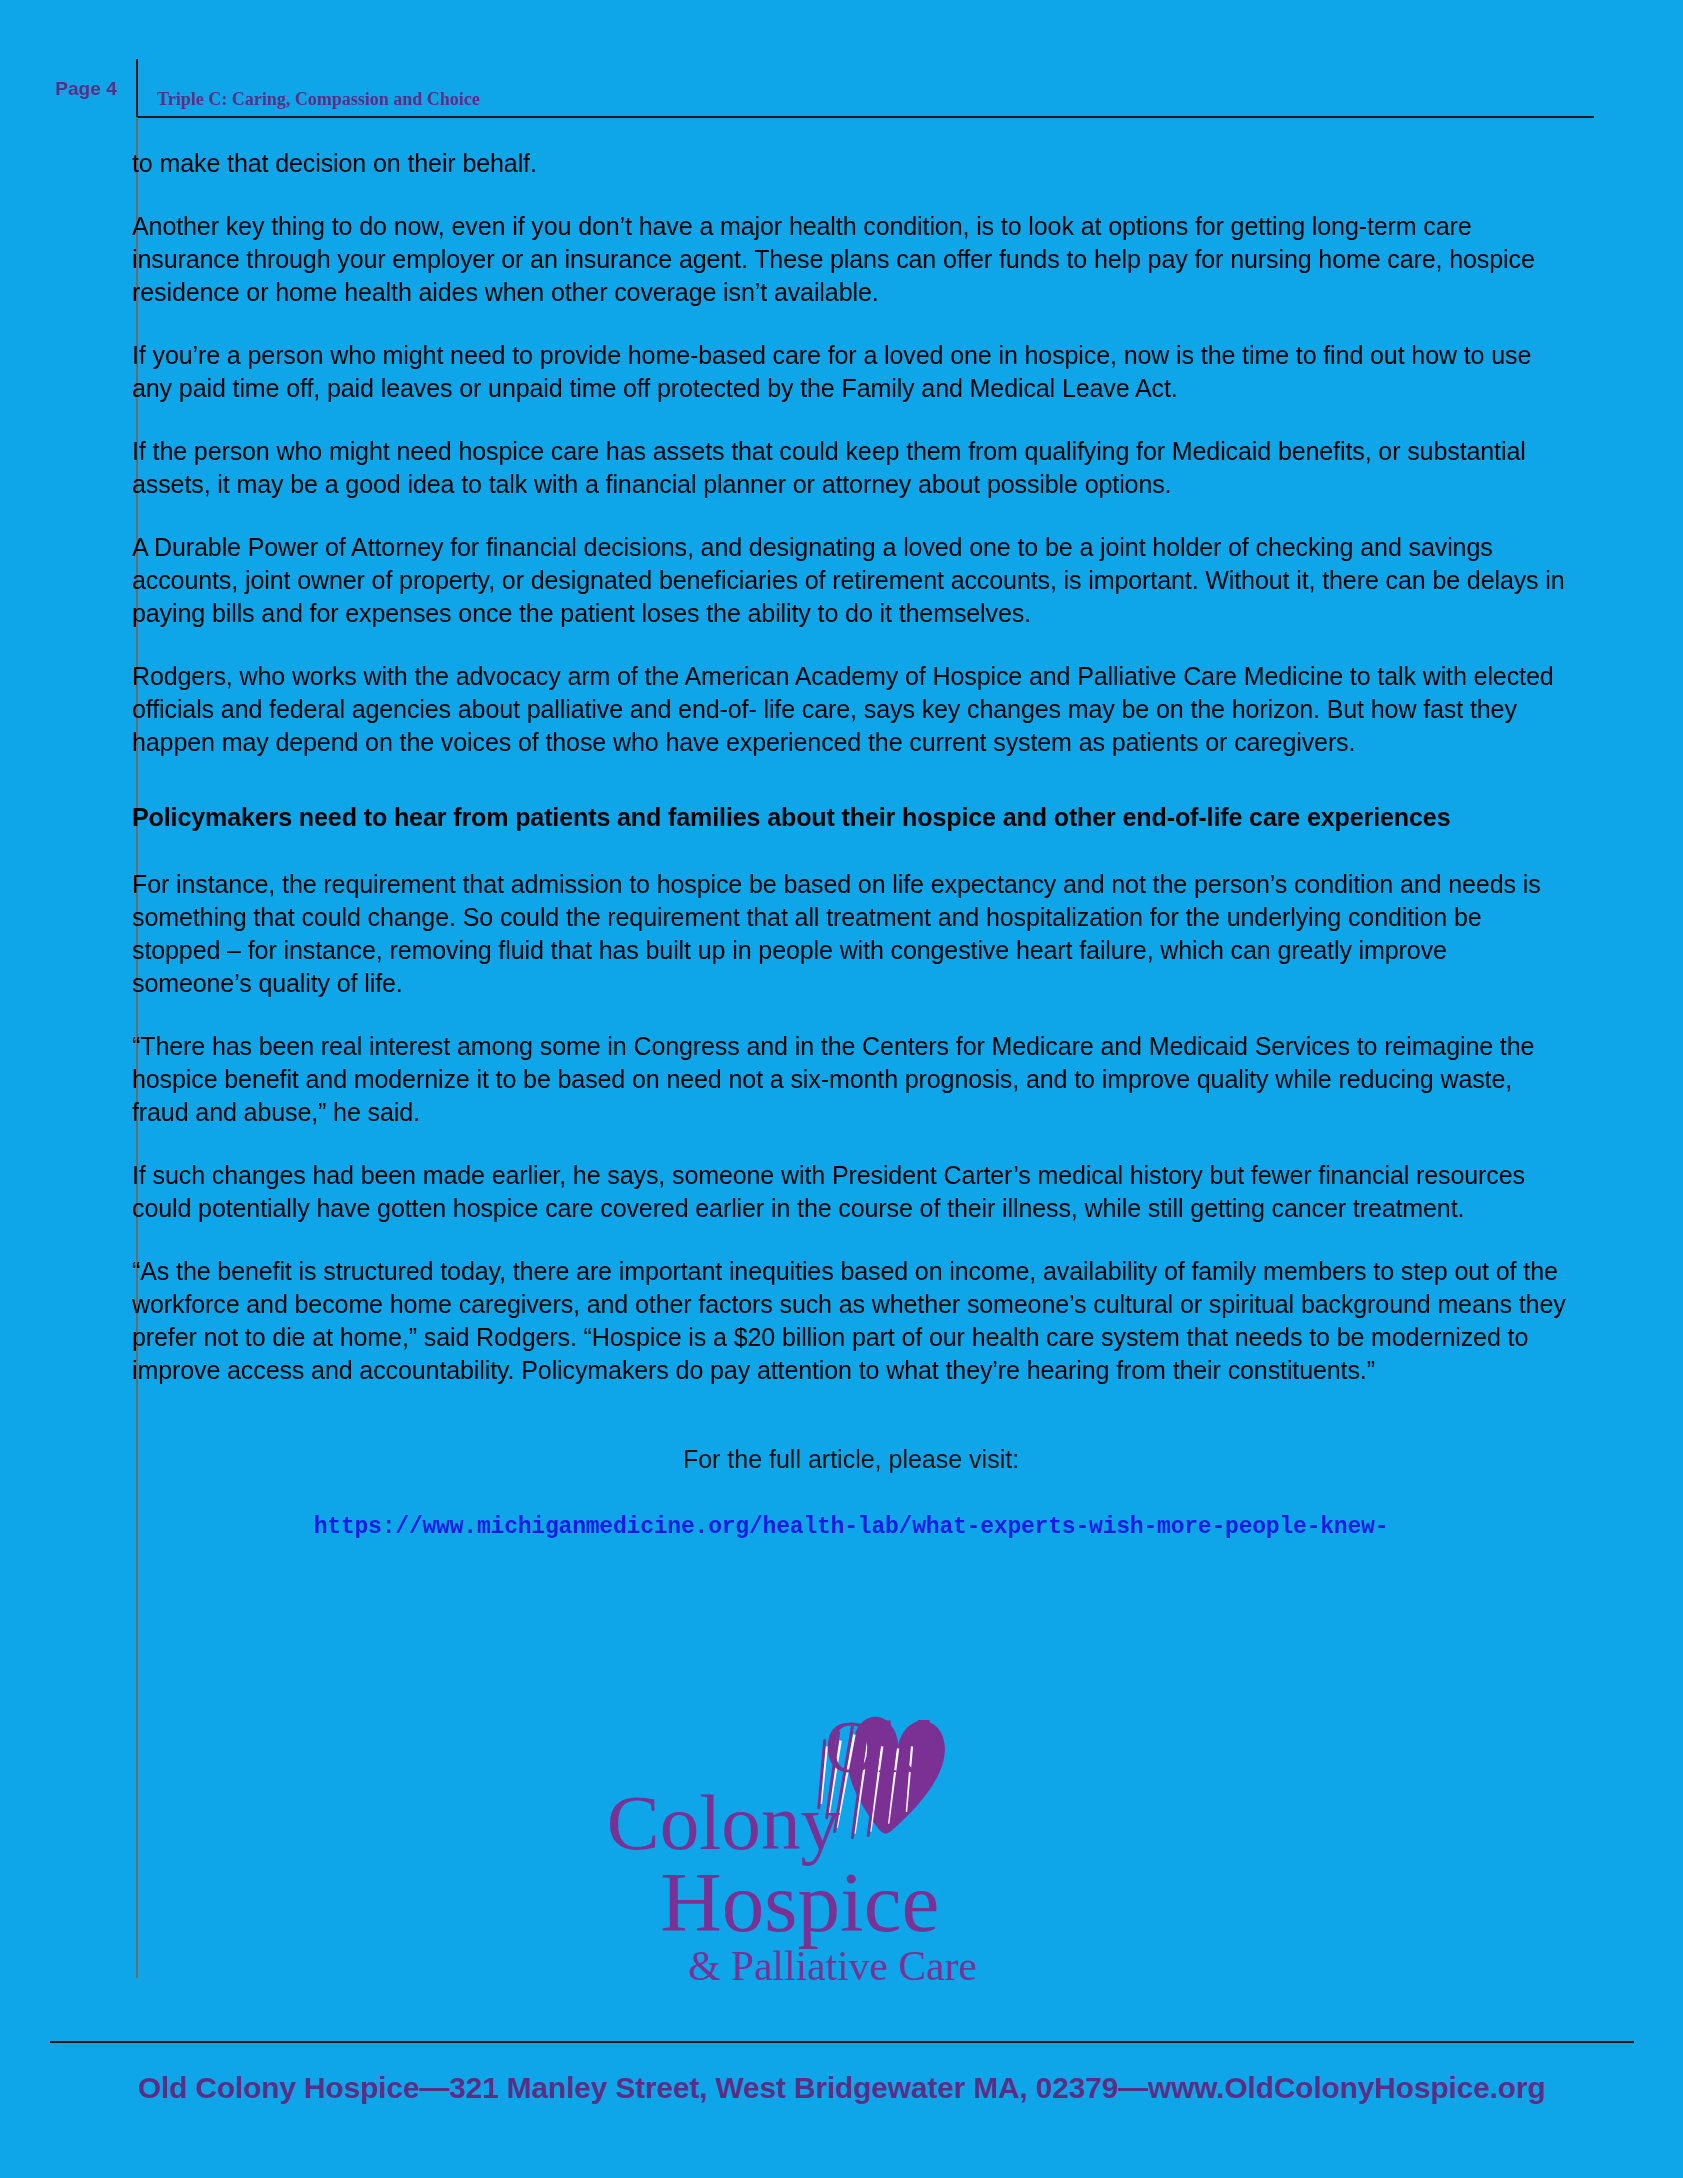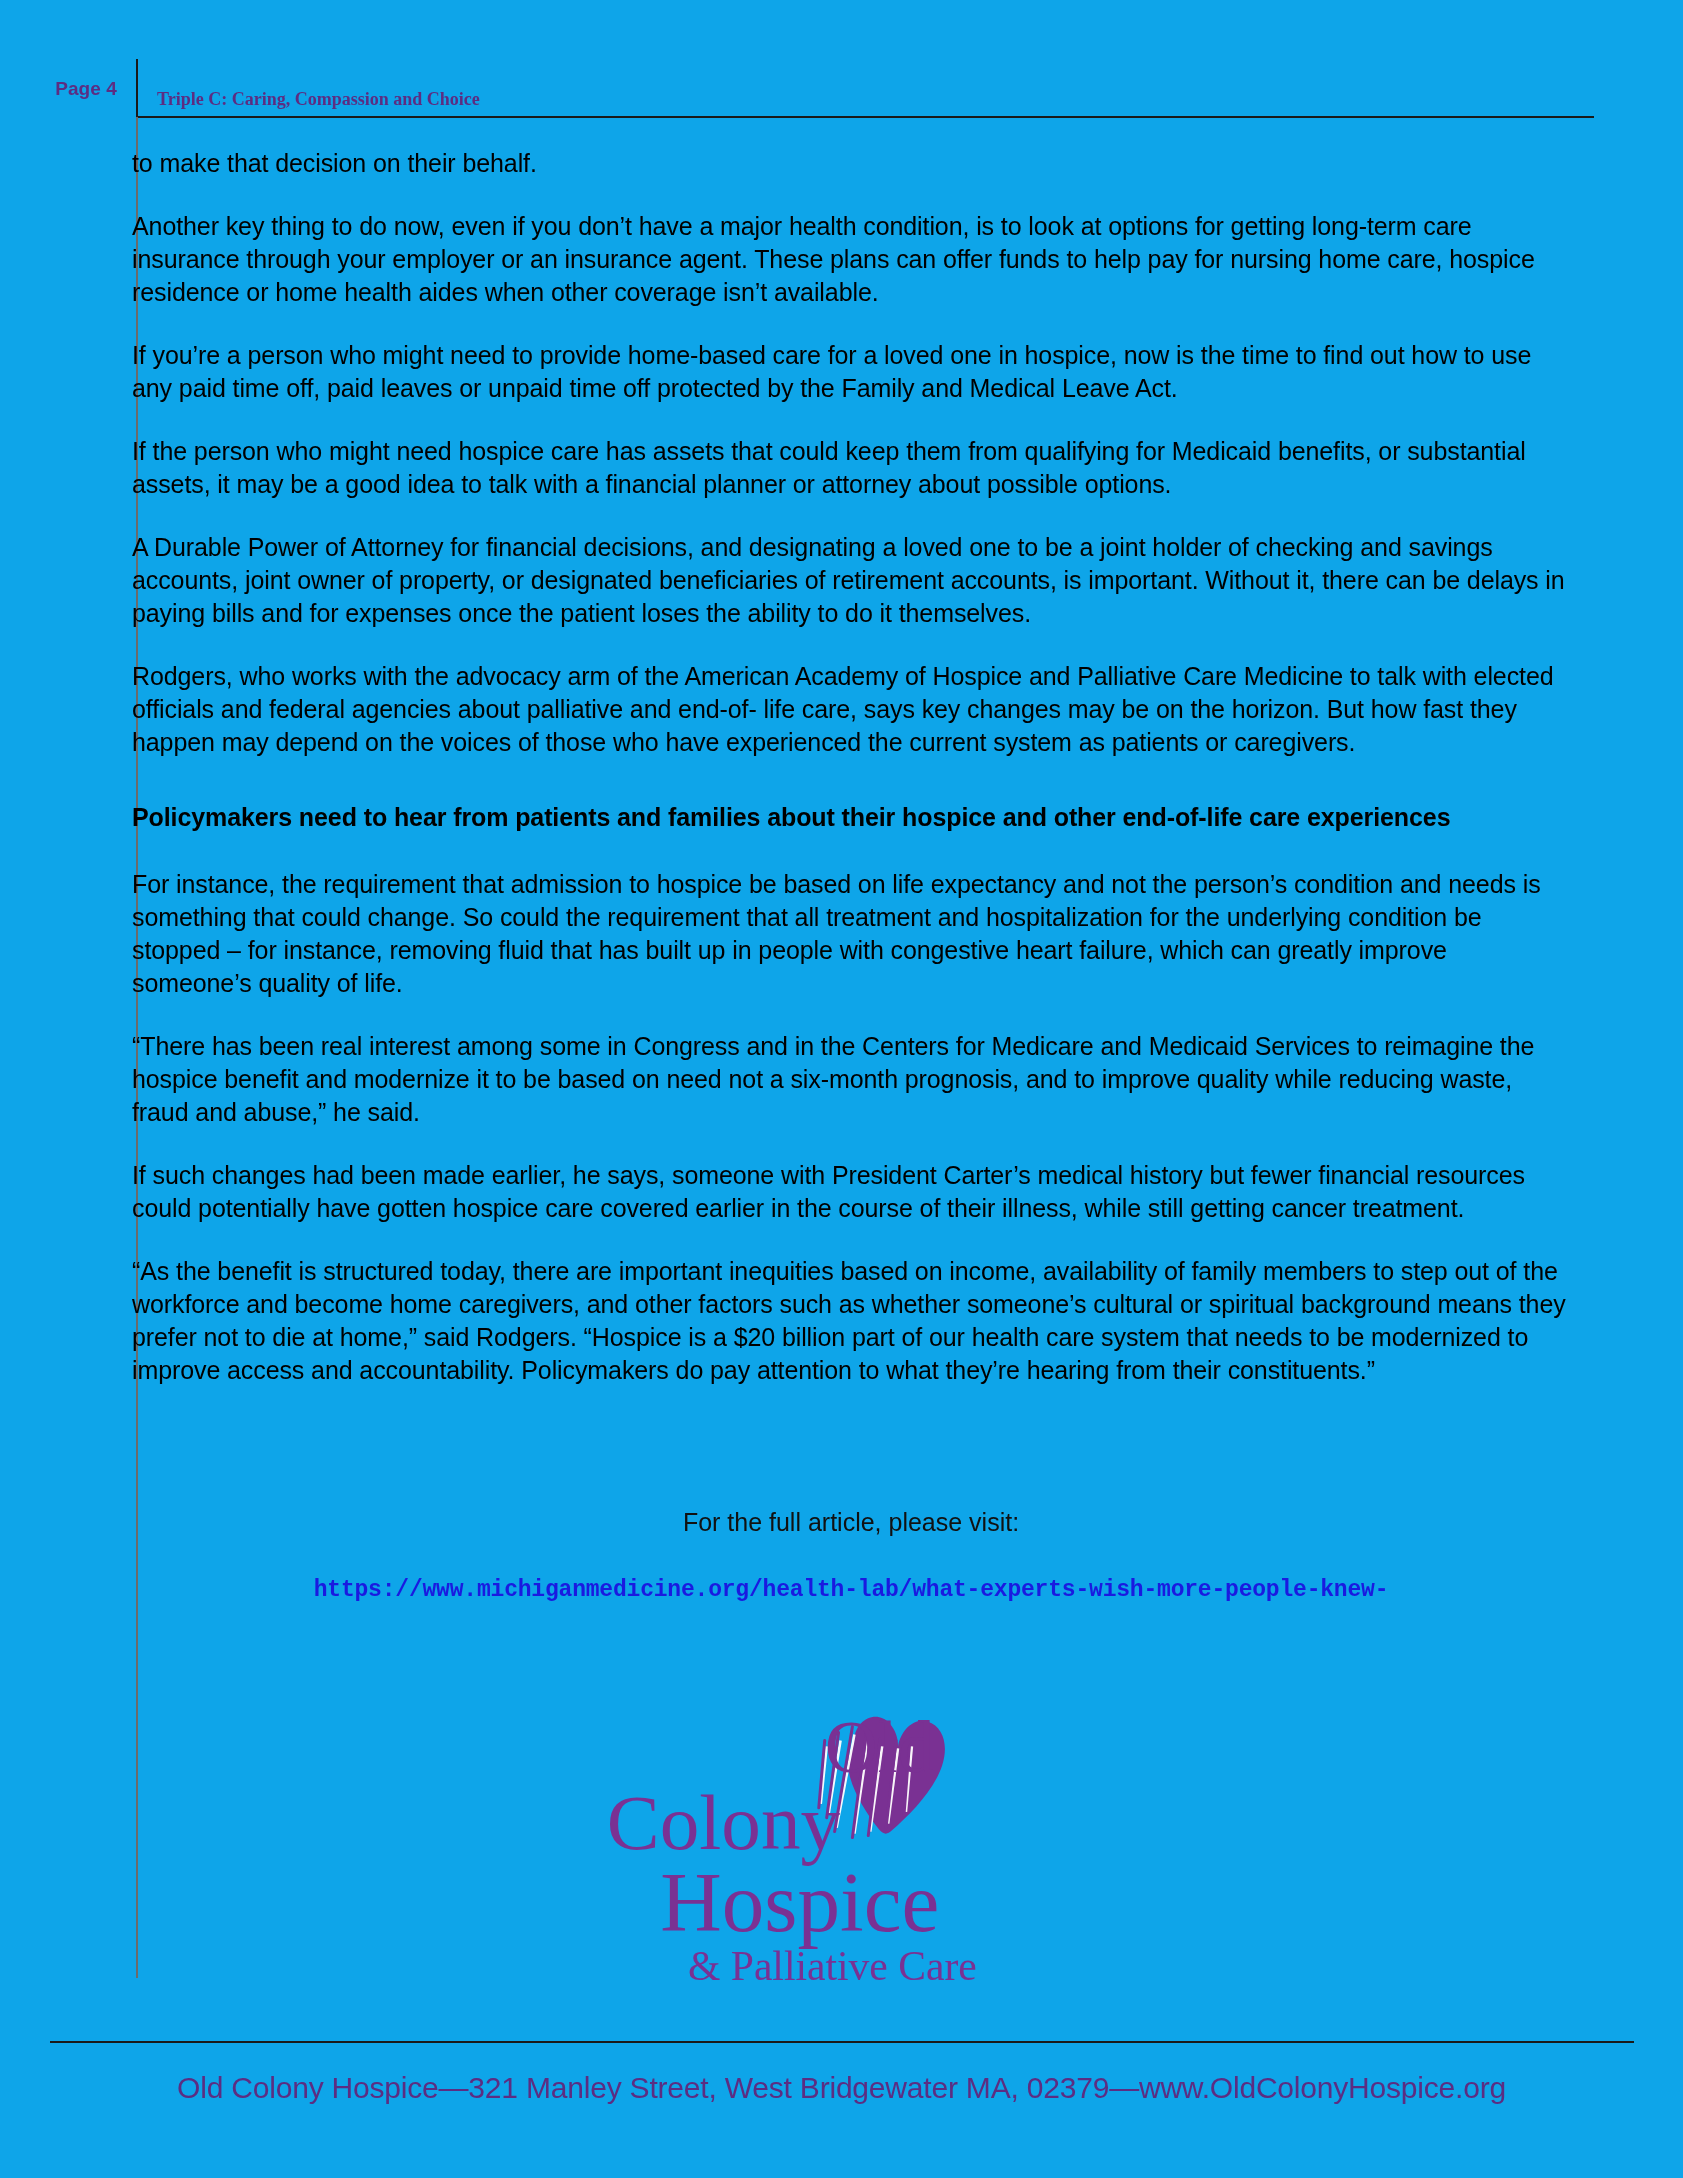--- a/index.html
+++ b/index.html
@@ -102,21 +102,21 @@
     font-weight: bold;
     margin-top: 42px;
     margin-bottom: 34px;
     letter-spacing: -0.1px;
   }
 
   
   .fullarticle {
     position: absolute;
     left: 132px;
-    top: 1505px;
+    top: 1442px;
     width: 1438px;
     text-align: center;
   }
   .fullarticle-lead {
     font-size: 25px;
     line-height: 34px;
     color: #111111;
     font-family: "Liberation Sans", sans-serif;
   }
   .url-block {
@@ -153,21 +153,21 @@
     height: 0;
     border-top: 2px solid #1a1a1a;
   }
   .footer-text {
     position: absolute;
     left: 0;
     top: 2071px;
     width: 1683px;
     text-align: center;
     font-size: 30px;
-    font-weight: normal;
+    font-weight: bold;
     color: #5c2d82;
     font-family: "Liberation Sans", sans-serif;
     letter-spacing: -0.2px;
   }
 </style>
 </head>
 <body>
 
 <div class="page">
 

